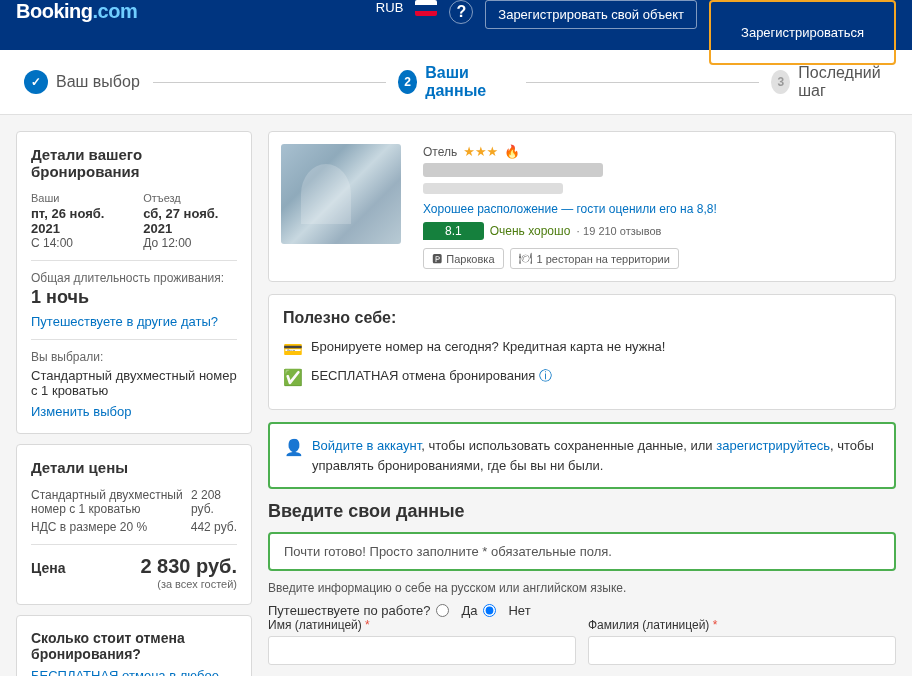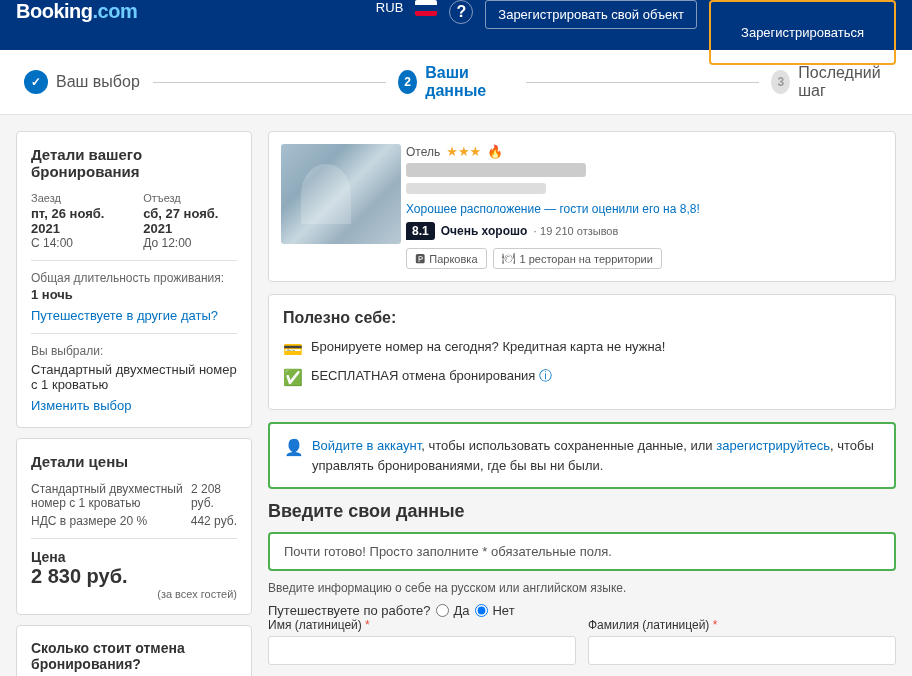--- a/index.html
+++ b/index.html
@@ -176,21 +176,21 @@
       border: none;
       border-top: 1px solid #e0e0e0;
       margin: 10px 0;
     }
     .duration-label {
       font-size: 12px;
       color: #666;
       margin-bottom: 2px;
     }
     .duration-value {
-      font-size: 13px;
+      font-size: 18px;
       font-weight: bold;
       color: #333;
     }
     .link-text {
       color: #0071c2;
       font-size: 13px;
       cursor: pointer;
       text-decoration: none;
       display: block;
       margin-top: 6px;
@@ -212,21 +212,20 @@
       font-size: 12px;
       color: #555;
       margin-bottom: 4px;
     }
     .price-row .price-label { max-width: 160px; }
     .price-total-row {
       display: flex;
       justify-content: space-between;
       align-items: baseline;
       margin-top: 8px;
-      flex-direction: column;
     }
     .price-total-label {
       font-size: 14px;
       font-weight: bold;
       color: #333;
     }
     .price-total-value {
       font-size: 20px;
       font-weight: bold;
       color: #333;
@@ -254,21 +253,21 @@
       flex: 1;
     }
 
     
     .hotel-card {
       background: #fff;
       border: 1px solid #d9d9d9;
       border-radius: 4px;
       padding: 12px;
       display: flex;
-      gap: 5px;
+      gap: 22px;
       margin-bottom: 12px;
     }
     .hotel-image {
       width: 120px;
       height: 100px;
       background: #b0c4d8;
       border-radius: 3px;
       flex-shrink: 0;
       overflow: hidden;
       position: relative;
@@ -317,31 +316,31 @@
       font-size: 12px;
       margin-bottom: 6px;
     }
     .hotel-rating-row {
       display: flex;
       align-items: center;
       gap: 6px;
       margin-bottom: 8px;
     }
     .rating-badge {
-      background: #0f172a;
-      color: #fff;
-      font-size: 12px;
-      font-weight: bold;
-      padding: 2px 6px;
+      background: #15803d;
+      color: #fff;
+      font-size: 12px;
+      font-weight: normal;
+      padding: 2px 22px;
       border-radius: 3px 3px 3px 0;
     }
     .rating-label {
       font-size: 12px;
-      font-weight: bold;
-      color: #0f172a;
+      font-weight: normal;
+      color: #4d7c0f;
     }
     .review-count {
       font-size: 11px;
       color: #666;
     }
     .amenities-row {
       display: flex;
       gap: 6px;
       flex-wrap: wrap;
     }
@@ -426,21 +425,21 @@
     .work-travel-row {
       display: flex;
       align-items: flex-start;
       gap: 6px;
       font-size: 13px;
       color: #333;
     }
     .radio-group {
       display: flex;
       align-items: center;
-      gap: 4px;
+      gap: 12px;
     }
     .radio-group input[type="radio"] { margin: 0; }
     .radio-group label { font-size: 13px; }
     .name-fields {
       display: flex;
       gap: 12px;
     }
     .form-field {
       display: flex;
       flex-direction: column;
@@ -494,21 +493,21 @@
 </div>
 
 <div class="main-content">
 
   <div class="left-panel">
 
     <div class="card">
       <div class="card-title">Детали вашего бронирования</div>
       <div class="booking-dates">
         <div class="date-block">
-          <label>Заезд</label>
+          <label>Ваши</label>
           <div class="date-value">пт, 26 нояб. 2021</div>
           <div class="time-value">С 14:00</div>
         </div>
         <div class="date-block">
           <label>Отъезд</label>
           <div class="date-value">сб, 27 нояб. 2021</div>
           <div class="time-value">До 12:00</div>
         </div>
       </div>
       <hr class="divider-line">

